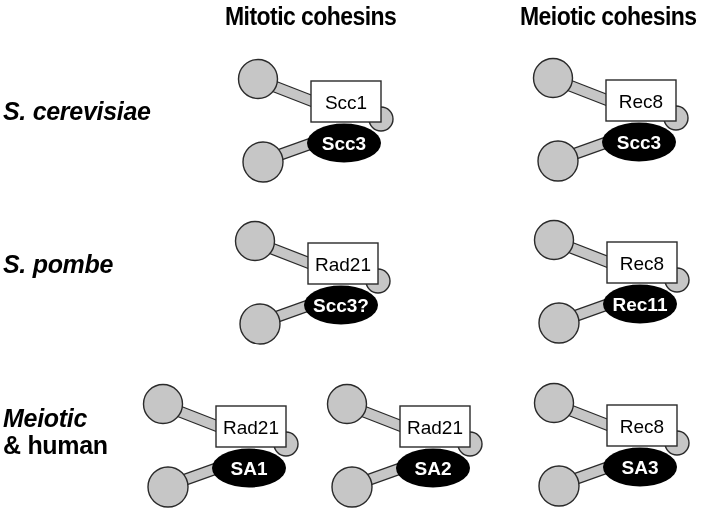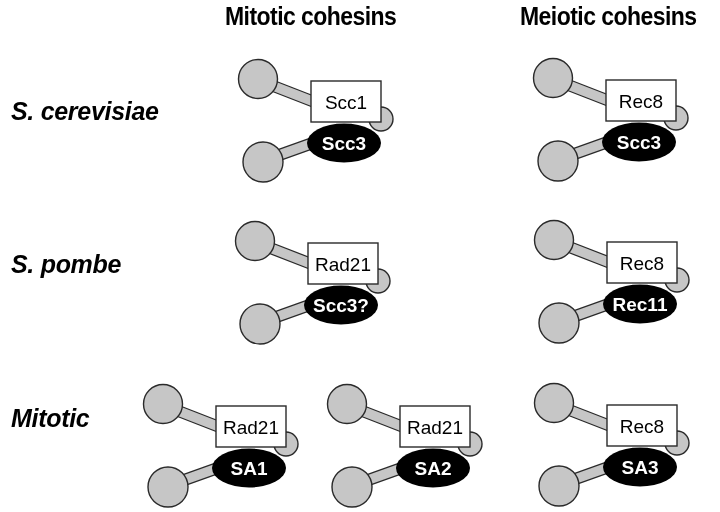--- a/index.html
+++ b/index.html
@@ -3,40 +3,41 @@
 <meta charset="utf-8">
 <style>
   html, body { margin: 0; padding: 0; background: #ffffff; }
   body { width: 720px; height: 512px; position: relative; overflow: hidden;
          font-family: "Liberation Sans", sans-serif; color: #000; }
   .col-header { position: absolute; top: 2px; font-weight: bold; font-size: 25px;
                 letter-spacing: -0.6px; transform: scaleX(0.92); transform-origin: left top;
                 white-space: nowrap; }
   .row-label { position: absolute; font-weight: bold; font-size: 25px; line-height: 27px;
                white-space: nowrap; letter-spacing: -0.3px; }
-  .row-label .it { font-style: italic; display: block; margin-left: 8px; }
+  .row-label .it { font-style: italic; display: block; }
   .row-label .rm { display: block; }
   svg#diagram { position: absolute; left: 0; top: 0; }
   .sub-box-text { font-family: "Liberation Sans", sans-serif; font-size: 19px; fill: #000; }
   .sub-ell-text { font-family: "Liberation Sans", sans-serif; font-size: 19px; font-weight: bold; fill: #fff; }
 </style>
 </head>
 <body>
 
 <div class="col-header" style="left:225px;">Mitotic cohesins</div>
 <div class="col-header" style="left:520px;">Meiotic cohesins</div>
 
 <div class="row-label" style="left:3px; top:98px;">
   <span class="it">S. cerevisiae</span>
 </div>
 <div class="row-label" style="left:3px; top:251px;">
   <span class="it">S. pombe</span>
 </div>
 <div class="row-label" style="left:3px; top:405px;">
-  <span class="it">Mitotic</span>
+  <span class="it">Meiotic</span>
+  <span class="rm">&amp; human</span>
 </div>
 
 <svg id="diagram" width="720" height="512" viewBox="0 0 720 512" xmlns="http://www.w3.org/2000/svg">
     <g>
       <circle cx="381" cy="119" r="12" fill="#c6c6c6" stroke="#2a2a2a" stroke-width="1.4"></circle>
       <line x1="263" y1="82" x2="317" y2="103" stroke="#2a2a2a" stroke-width="12" stroke-linecap="butt"></line>
       <line x1="263" y1="82" x2="317" y2="103" stroke="#c6c6c6" stroke-width="9.5" stroke-linecap="butt"></line>
       <line x1="268" y1="159" x2="324" y2="139" stroke="#2a2a2a" stroke-width="12"></line>
       <line x1="268" y1="159" x2="324" y2="139" stroke="#c6c6c6" stroke-width="9.5"></line>
       <circle cx="258" cy="79" r="19.5" fill="#c6c6c6" stroke="#2a2a2a" stroke-width="1.4"></circle>

